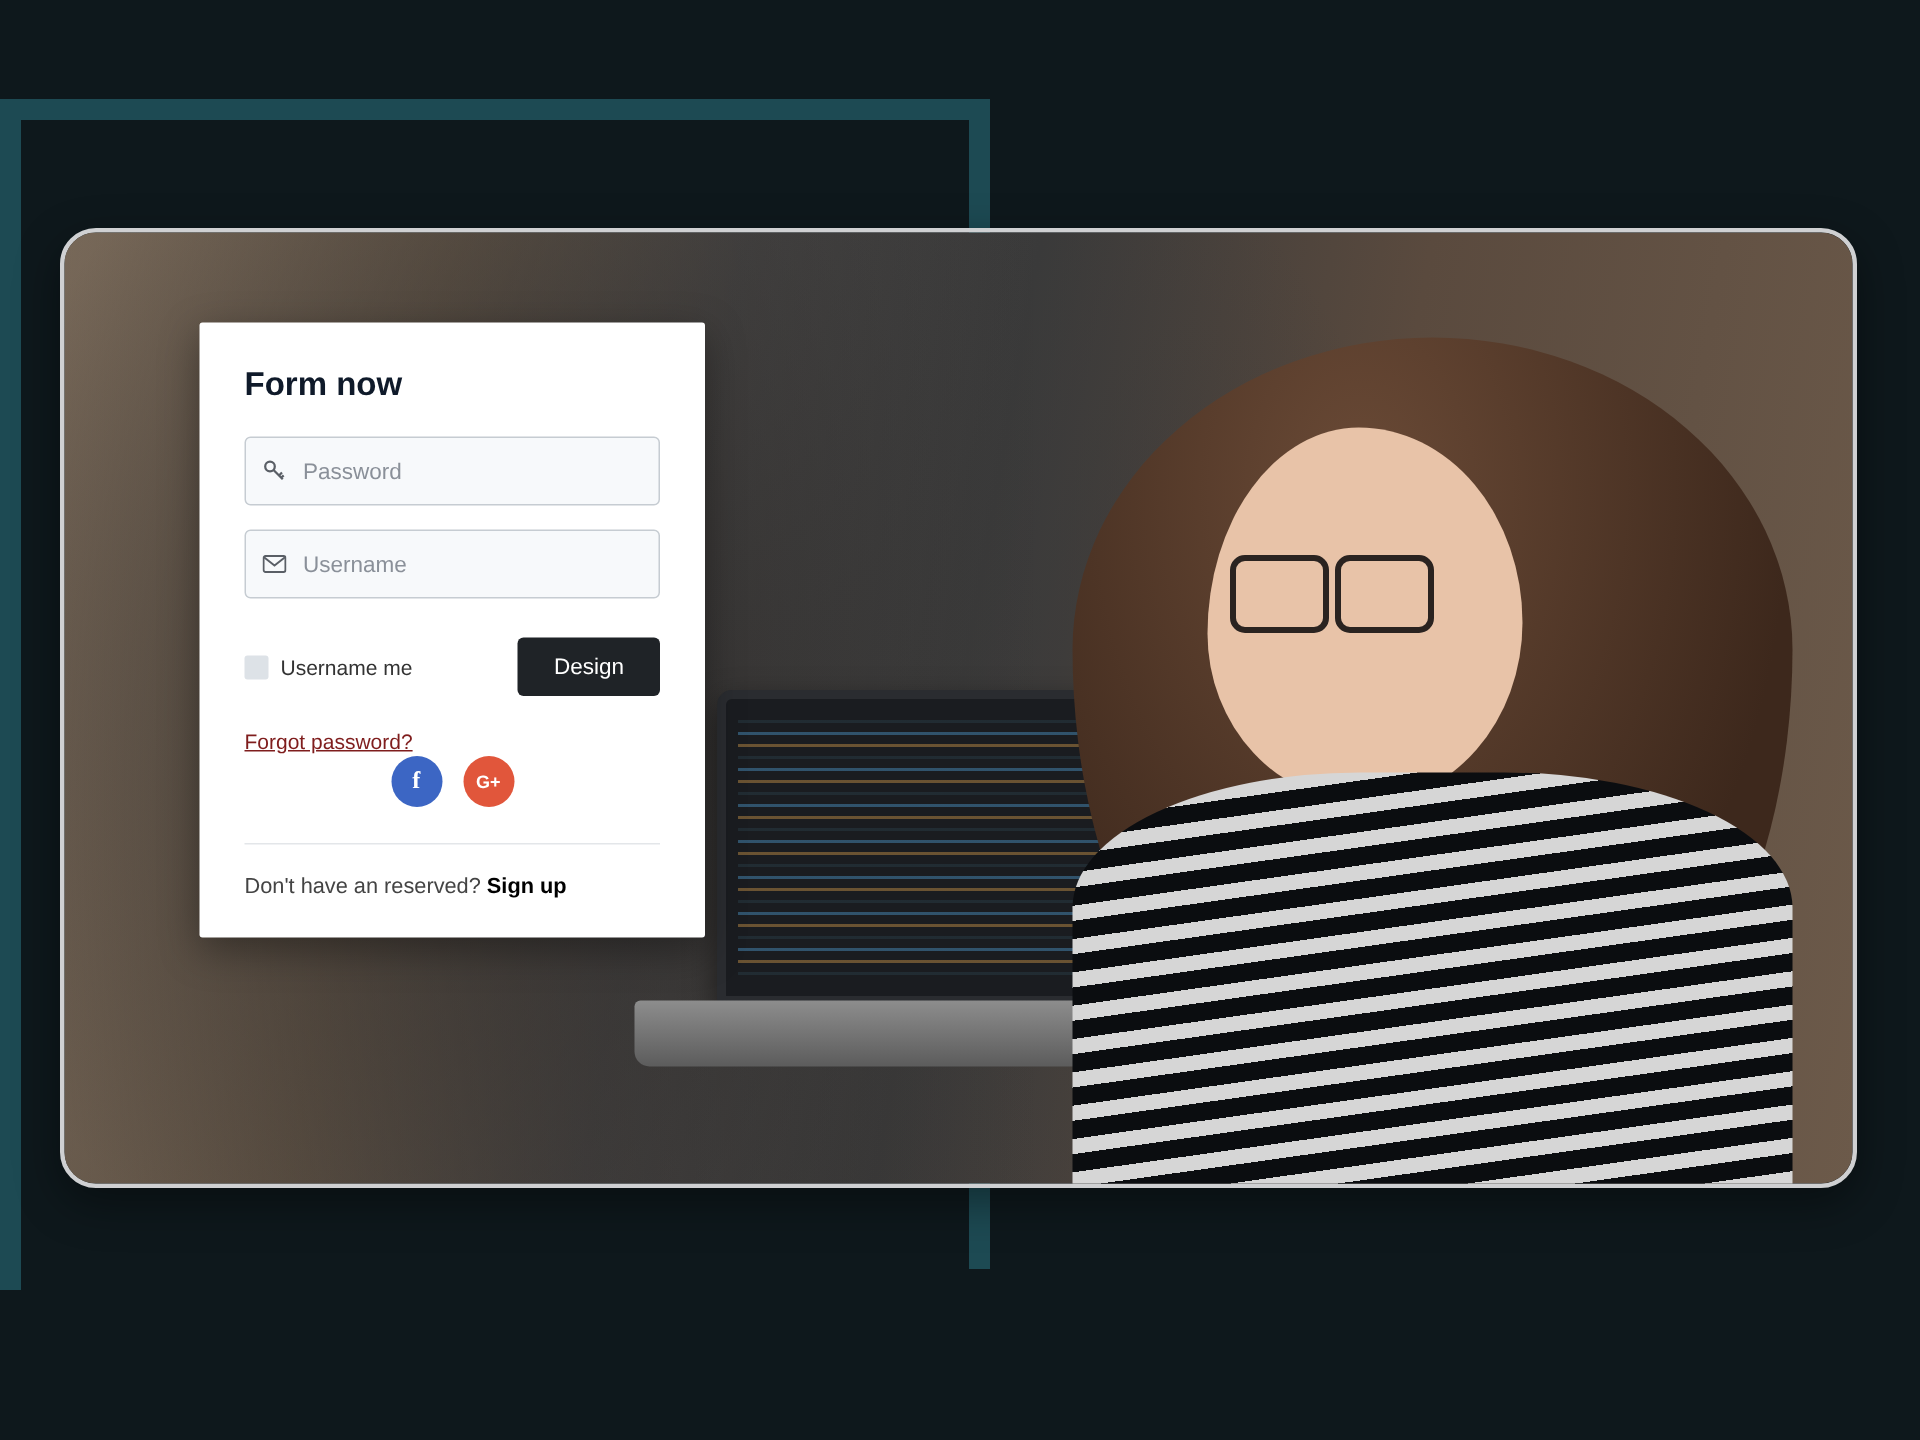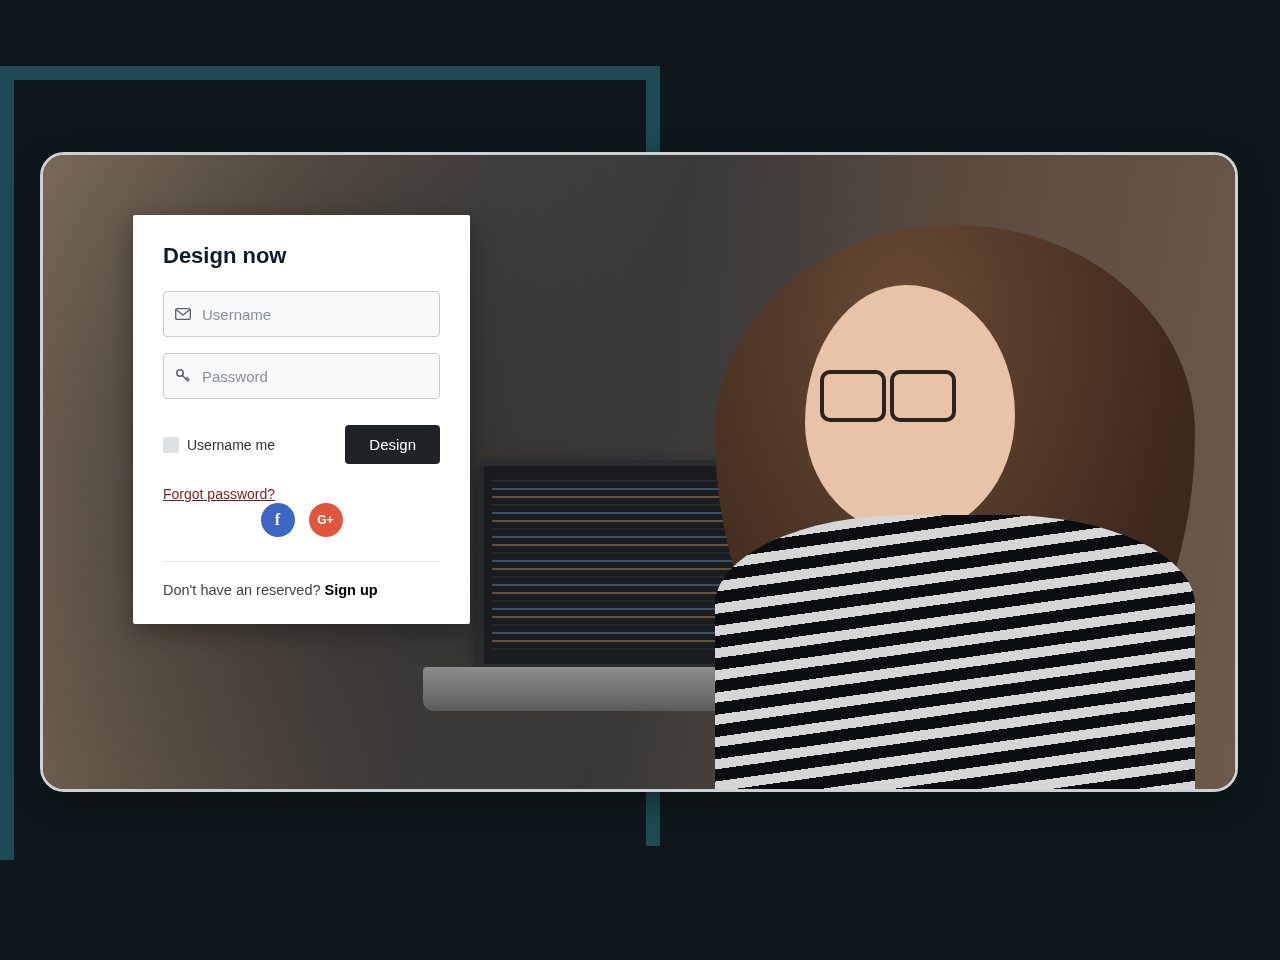--- a/index.html
+++ b/index.html
@@ -254,42 +254,42 @@
   <div class="laptop"></div>
   <div class="laptop-base"></div>
   <div class="person">
     <div class="hair"></div>
     <div class="face"></div>
     <div class="glasses"></div>
     <div class="torso"></div>
   </div>
 
   <div class="card">
-    <h2>Design now</h2>
+    <h2>Form now</h2>
+
+    <div class="input-group">
+      <span class="ico">
+        <svg width="16" height="16" viewBox="0 0 16 16" fill="#5a5f66">
+          <circle cx="5" cy="5" r="3.2" fill="none" stroke="#5a5f66" stroke-width="1.5"></circle>
+          <path d="M7.2 7.2 L13.5 13.5 M11 11 l2 -2 M12.5 12.5 l1.6 -1.6" stroke="#5a5f66" stroke-width="1.5" fill="none"></path>
+        </svg>
+      </span>
+      <input type="password" placeholder="Password" style="">
+    </div>
 
     <div class="input-group">
       <span class="ico">
         <svg width="16" height="12" viewBox="0 0 16 12" fill="none" stroke="#5a5f66" stroke-width="1.3">
           <rect x="0.7" y="0.7" width="14.6" height="10.6" rx="1.3"></rect>
           <path d="M1 1.5 L8 7 L15 1.5"></path>
         </svg>
       </span>
       <input type="text" placeholder="Username" style="">
     </div>
 
-    <div class="input-group">
-      <span class="ico">
-        <svg width="16" height="16" viewBox="0 0 16 16" fill="#5a5f66">
-          <circle cx="5" cy="5" r="3.2" fill="none" stroke="#5a5f66" stroke-width="1.5"></circle>
-          <path d="M7.2 7.2 L13.5 13.5 M11 11 l2 -2 M12.5 12.5 l1.6 -1.6" stroke="#5a5f66" stroke-width="1.5" fill="none"></path>
-        </svg>
-      </span>
-      <input type="password" placeholder="Password" style="">
-    </div>
-
     <div class="row">
       <label class="remember">
         <span class="box"></span>
         <span>Username me</span>
       </label>
       <button class="login-btn">Design</button>
     </div>
 
     <a href="#" class="forgot">Forgot password?</a>
 

